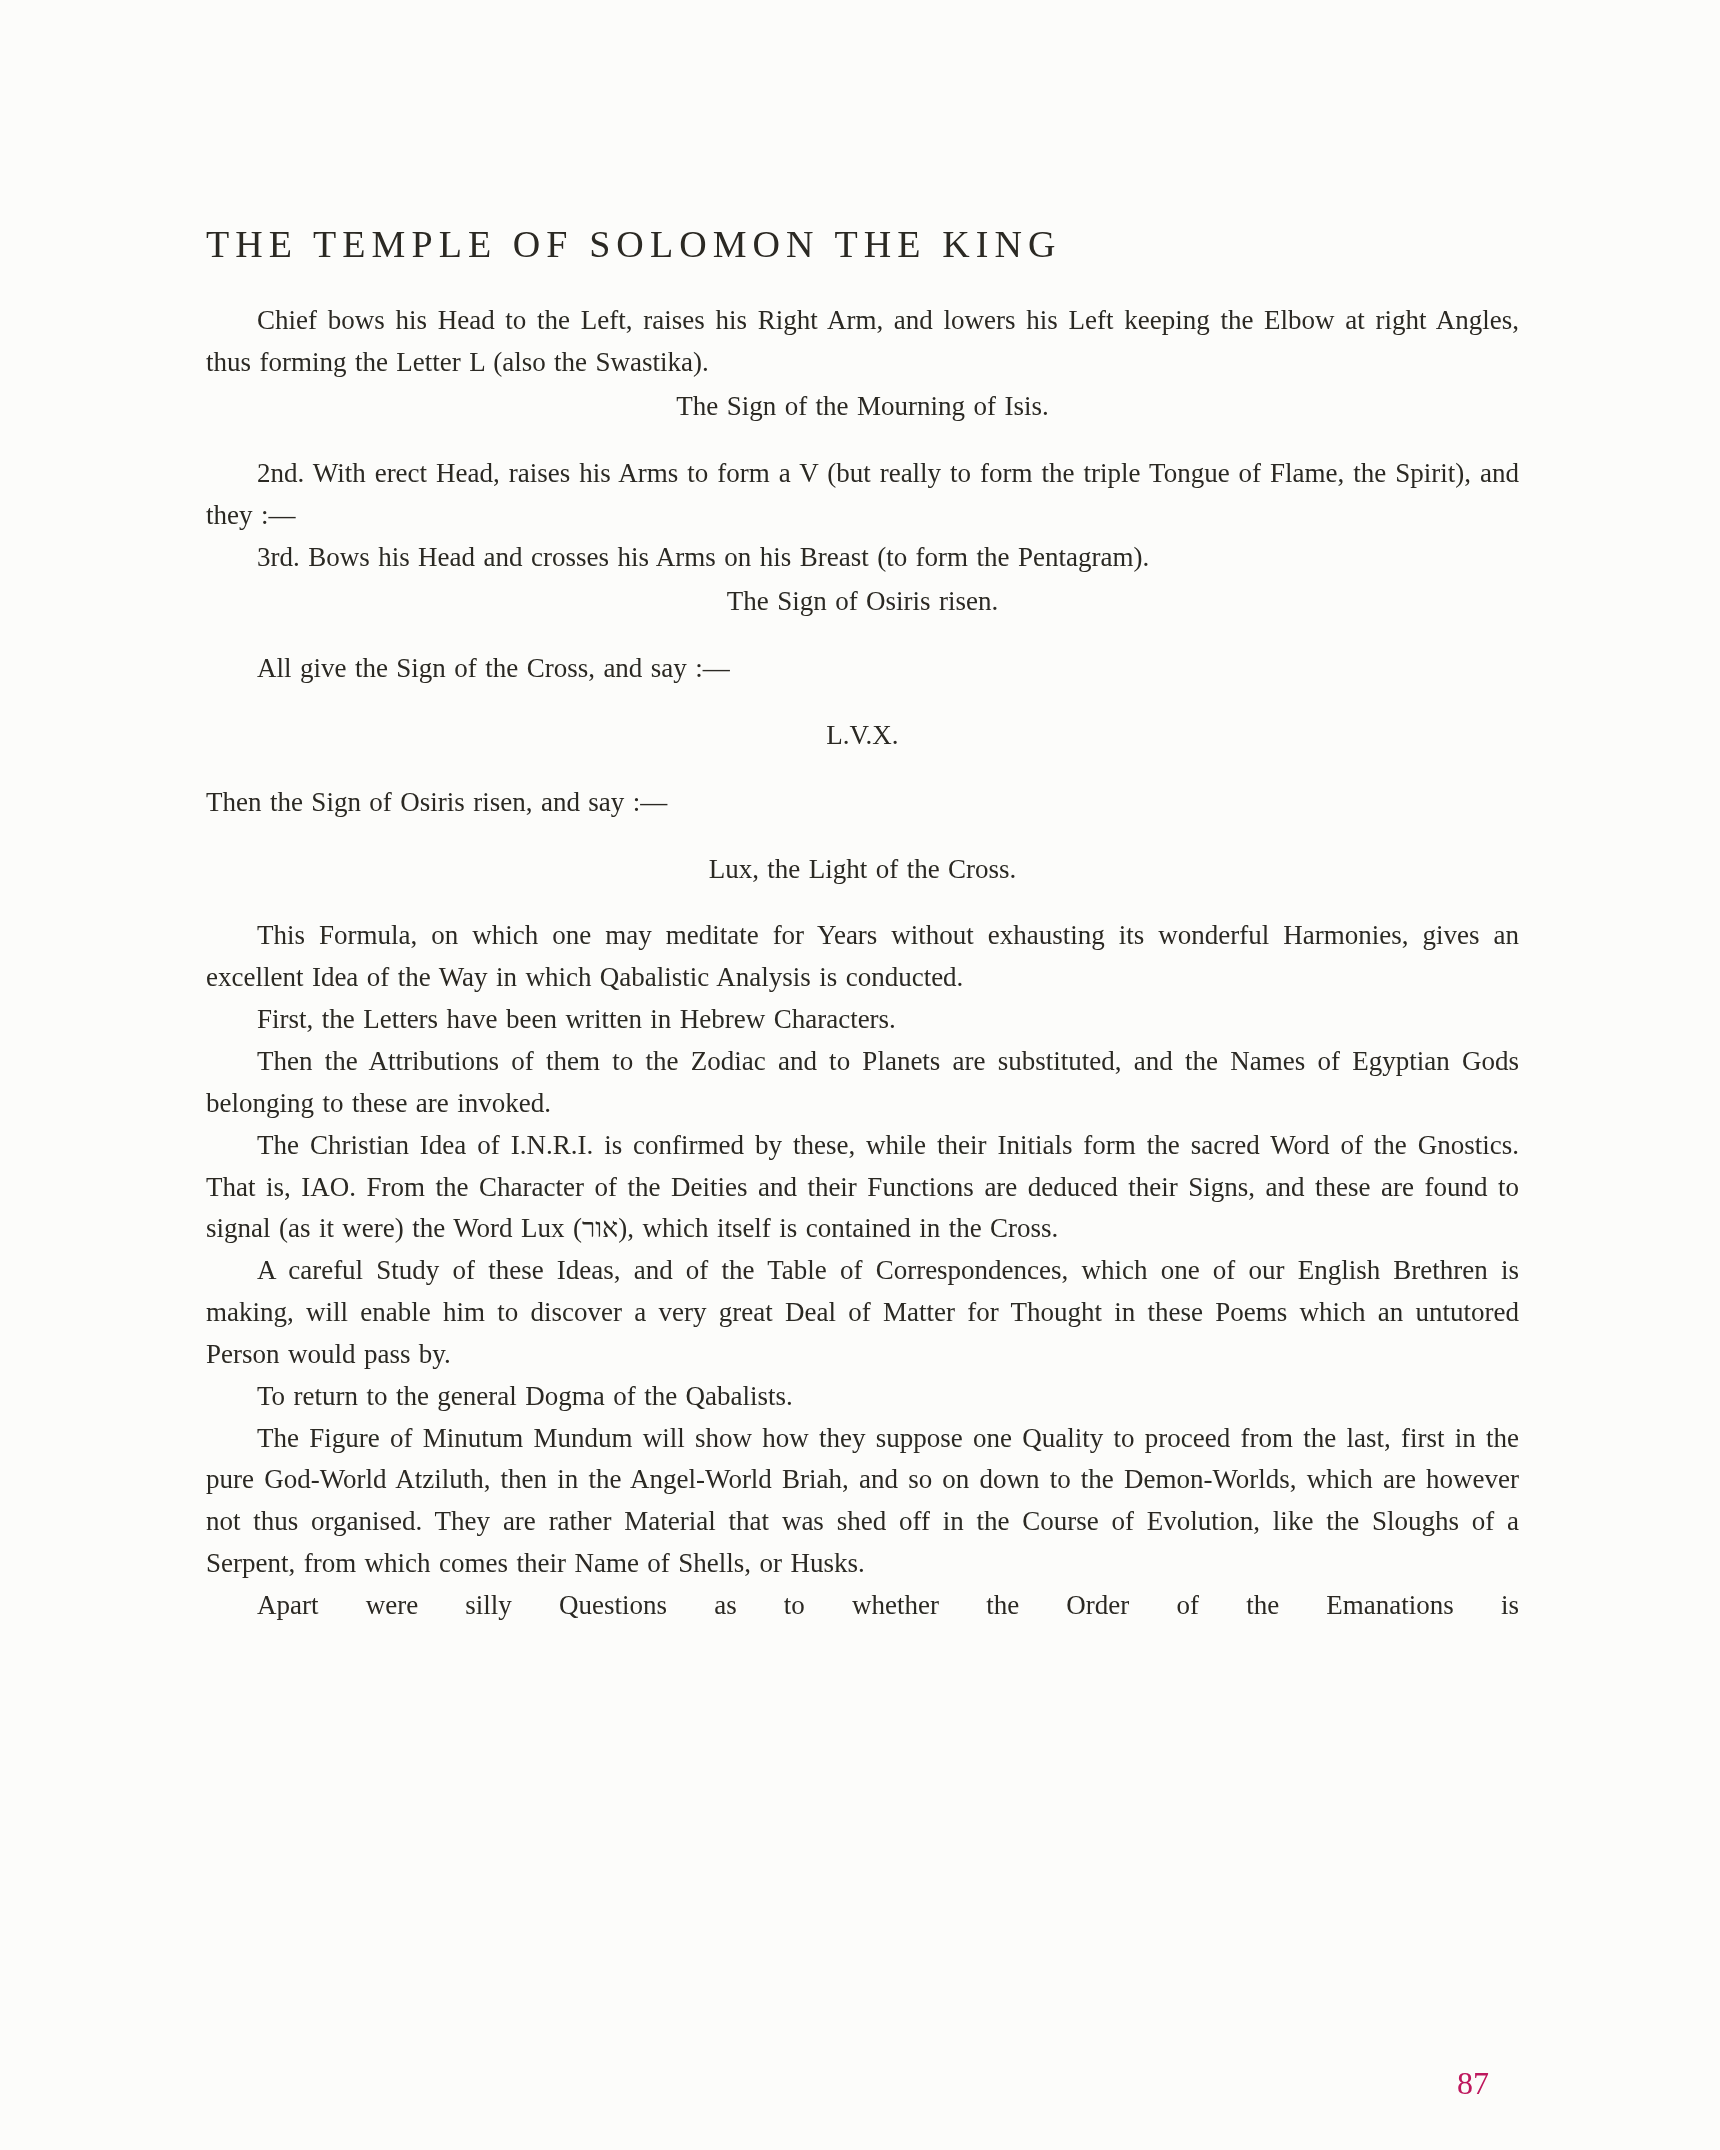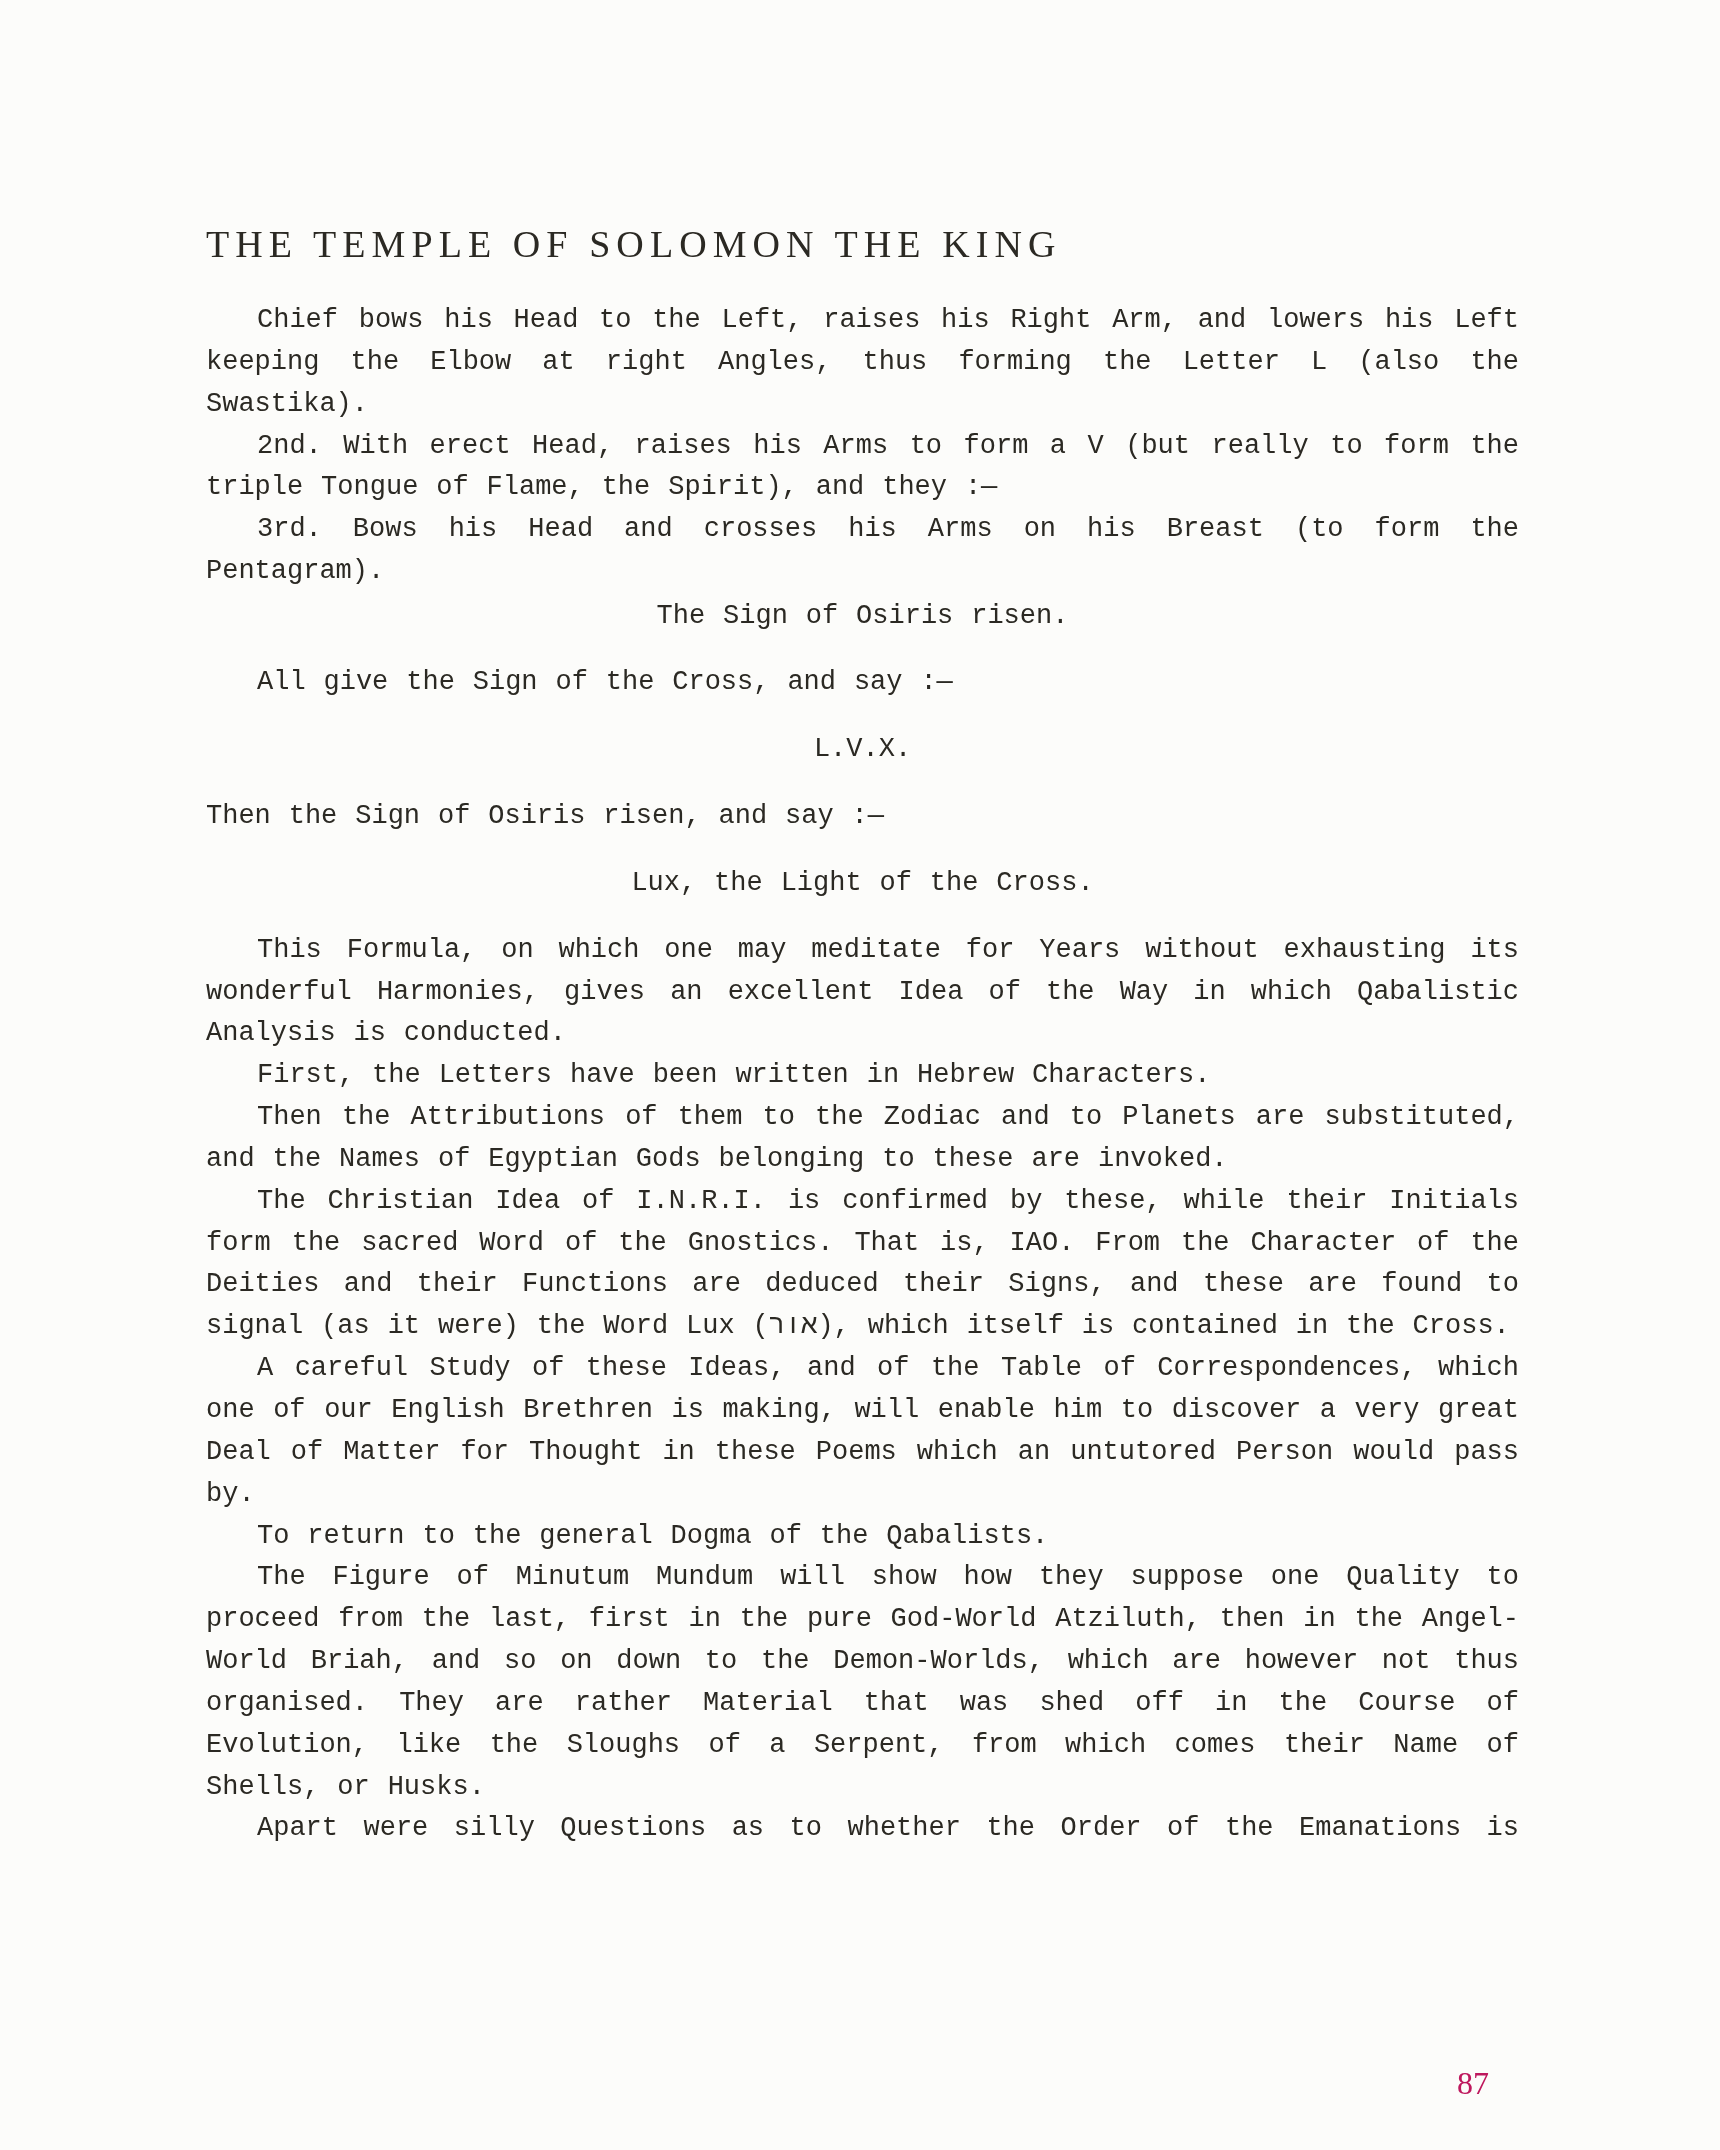--- a/index.html
+++ b/index.html
@@ -26,21 +26,20 @@
     margin: 0 0 34px 0;
     white-space: nowrap;
   }
 
   .block {
     font-size: 27px;
     line-height: 1.55;
     margin: 0;
     text-align: justify;
     word-spacing: 1.7px;
-    font-family: Liberation Mono, monospace;
   }
 
   .indent       { text-indent: 51px; }
   .indent-open  { text-indent: 51px; text-align-last: justify; }
   .flush        { text-indent: 0; }
 
   .center,
   .center-tight {
     text-align: center;
     text-indent: 0;
@@ -57,20 +56,21 @@
   }
 </style>
 </head>
 <body>
 
 <div class="page">
   <h1 class="title">THE TEMPLE OF SOLOMON THE KING</h1>
 
   <main>
       <p class="block indent">Chief bows his Head to the Left, raises his Right Arm, and lowers his Left keeping the Elbow at right Angles, thus forming the Letter L (also the Swastika).</p>
+      <p class="block center-tight">The Sign of the Mourning of Isis.</p>
       <p class="block indent">2nd.  With erect Head, raises his Arms to form a V (but really to form the triple Tongue of Flame, the Spirit), and they :—</p>
       <p class="block indent">3rd.  Bows his Head and crosses his Arms on his Breast (to form the Pentagram).</p>
       <p class="block center-tight">The Sign of Osiris risen.</p>
       <p class="block indent">All give the Sign of the Cross, and say :—</p>
       <p class="block center">L.V.X.</p>
       <p class="block flush">Then the Sign of Osiris risen, and say :—</p>
       <p class="block center">Lux, the Light of the Cross.</p>
       <p class="block indent">This Formula, on which one may meditate for Years without exhausting its wonderful Harmonies, gives an excellent Idea of the Way in which Qabalistic Analysis is conducted.</p>
       <p class="block indent">First, the Letters have been written in Hebrew Characters.</p>
       <p class="block indent">Then the Attributions of them to the Zodiac and to Planets are substituted, and the Names of Egyptian Gods belonging to these are invoked.</p>

